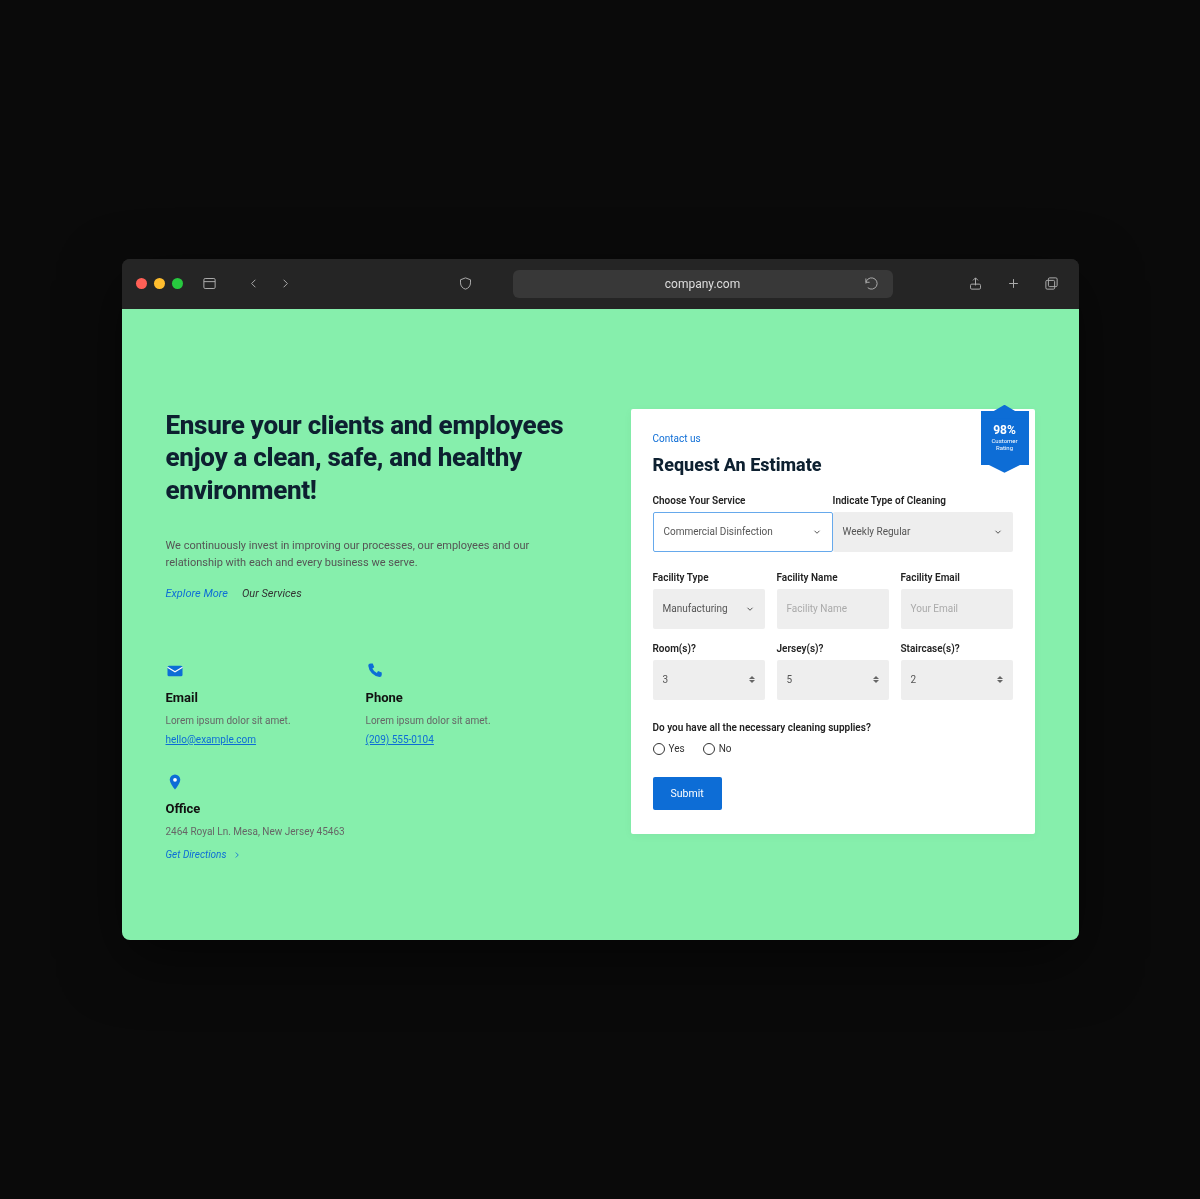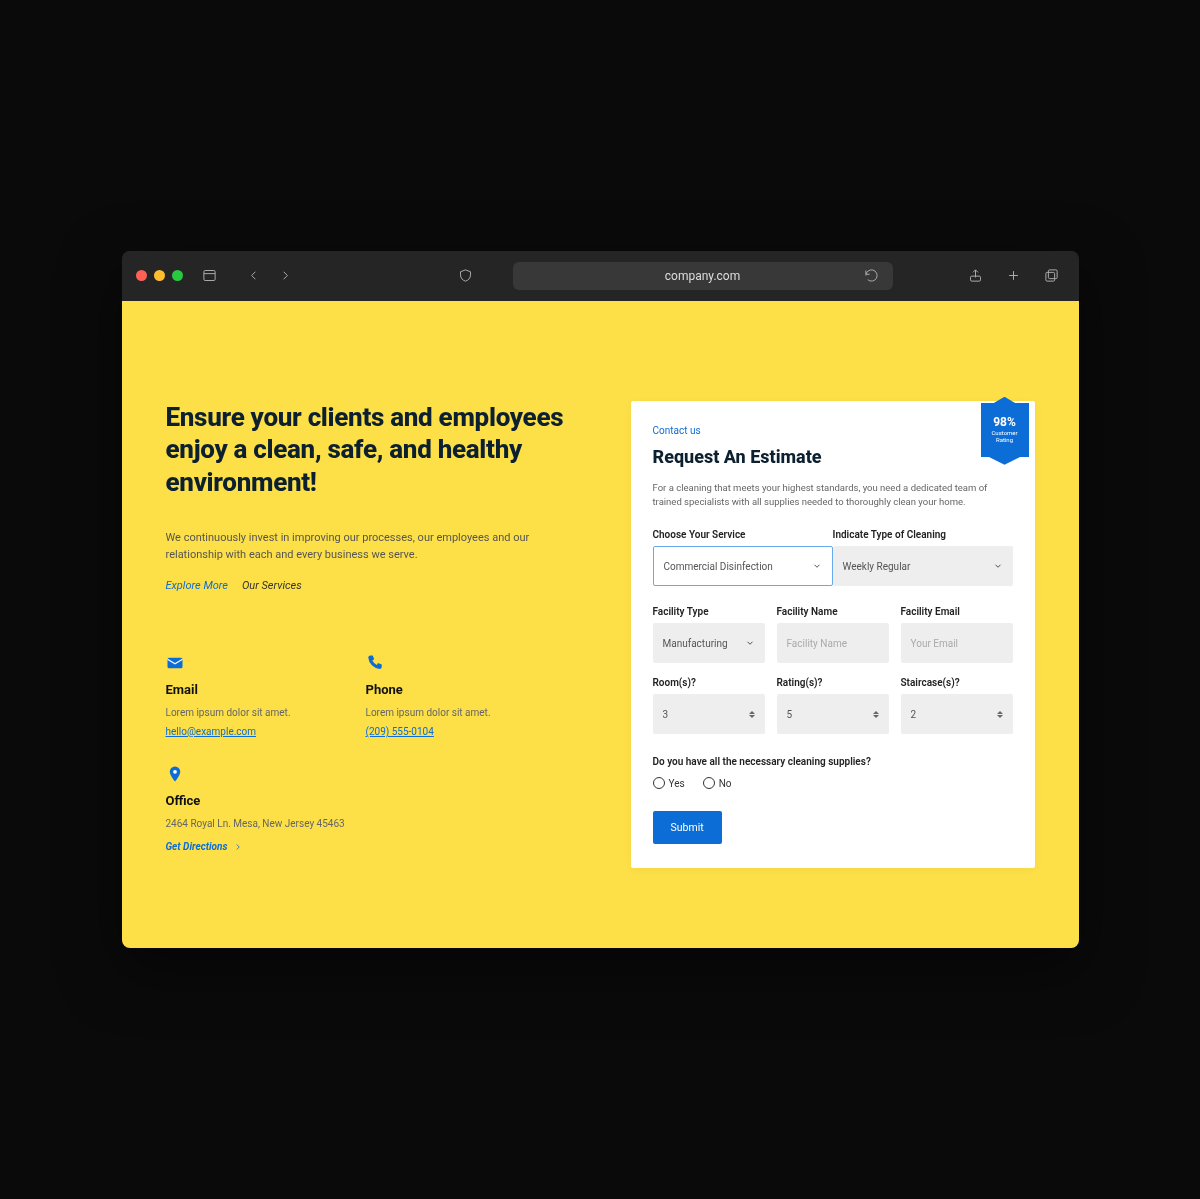--- a/index.html
+++ b/index.html
@@ -16,39 +16,39 @@
 
   .chrome-icon-btn { width: 26px; height: 26px; display:flex; align-items:center; justify-content:center; color:#aaa; border-radius:4px; cursor:pointer; }
   .chrome-icon-btn svg { width:15px; height:15px; stroke:#aaa; fill:none; stroke-width:1.6; }
 
   .nav-arrows { display:flex; gap:6px; margin-left:4px; }
   .shield-gap { flex: 0 0 auto; margin-left: 140px; }
   .url-bar { flex:1; max-width:380px; height:28px; background:#383838; border-radius:6px; display:flex; align-items:center; justify-content:center; color:#ddd; font-size:12px; margin-left:20px; position:relative; }
   .url-bar .reload { position:absolute; right:8px; top:50%; transform:translateY(-50%); }
   .chrome-right { margin-left:auto; display:flex; gap:12px; }
 
-  .viewport { background:#fde047; padding: 100px 44px 80px; min-height:620px; position:relative; }
+  .viewport { background:#86efac; padding: 100px 44px 80px; min-height:620px; position:relative; }
 
   .content { display:flex; gap:40px; align-items:flex-start; }
 
   .left-col { flex:1; max-width:440px; }
   .headline { font-size:26px; font-weight:800; color:#0d2030; line-height:1.25; letter-spacing:-0.3px; }
   .subtext { font-size:11px; color:#555; margin-top:32px; line-height:1.5; max-width:420px; }
   .link-row { margin-top:16px; font-size:11px; display:flex; gap:14px; }
   .link-row .primary-link { color:#0d6dd6; font-style:italic; cursor:pointer; }
   .link-row .secondary-link { color:#333; font-style:italic; cursor:pointer; }
 
   .contact-grid { display:grid; grid-template-columns: 1fr 1fr; gap:26px 20px; margin-top:62px; max-width:380px; }
   .contact-card .icon { width:18px; height:18px; display:block; margin-bottom:10px; }
   .contact-card .icon svg { width:18px; height:18px; }
   .contact-title { font-size:13px; font-weight:700; color:#111; margin-bottom:8px; }
   .contact-line { font-size:10px; color:#666; line-height:1.5; }
   .contact-link { font-size:10px; color:#0d6dd6; text-decoration:underline; cursor:pointer; margin-top:4px; display:inline-block; }
   .office { grid-column: 1 / span 2; max-width:200px; }
-  .get-dir { margin-top:10px; font-size:10px; font-style:italic; color:#0d6dd6; cursor:pointer; display:flex; align-items:center; gap:6px;font-weight:bold; }
+  .get-dir { margin-top:10px; font-size:10px; font-style:italic; color:#0d6dd6; cursor:pointer; display:flex; align-items:center; gap:6px; }
   .get-dir svg { width:10px; height:10px; stroke:#0d6dd6; fill:none; stroke-width:2; }
 
   .form-card { background:#fff; border-radius:2px; padding:24px 22px; width:404px; box-shadow:0 2px 10px rgba(0,0,0,0.04); position:relative; }
 
   .badge { position:absolute; top:2px; right:6px; width:48px; height:54px; background:#0d6dd6; color:#fff; display:flex; flex-direction:column; align-items:center; justify-content:center; font-weight:700; }
   .badge::before{ content:""; position:absolute; top:-6px; left:0; right:0; height:14px; background:#0d6dd6; clip-path: polygon(0 100%, 50% 0, 100% 100%); }
   .badge::after{ content:""; position:absolute; bottom:-8px; left:0; right:0; height:12px; background:#0d6dd6; clip-path: polygon(0 0, 100% 0, 50% 100%); }
   .badge .pct{ font-size:12px; line-height:1; }
   .badge .lbl{ font-size:6px; font-weight:400; text-align:center; line-height:1.1; margin-top:2px; }
 
@@ -191,21 +191,20 @@
         </div>
       </div>
 
       <div class="form-card">
         <div class="badge">
           <span class="pct">98%</span>
           <span class="lbl"><span>Customer</span><br><span>Rating</span></span>
         </div>
         <div class="eyebrow">Contact us</div>
         <h2 class="form-title">Request An Estimate</h2>
-        <p class="form-desc">For a cleaning that meets your highest standards, you need a dedicated team of trained specialists with all supplies needed to thoroughly clean your home.</p>
 
         <div class="span-half" style="margin-top:20px;">
           <div class="field">
             <label class="field-label">Choose Your Service</label>
             <div class="select highlighted">
               <span>Commercial Disinfection</span>
               <span class="chev"><svg viewBox="0 0 24 24">
                     <polyline points="6 9 12 15 18 9"></polyline>
                   </svg></span>
             </div>
@@ -248,21 +247,21 @@
             <label class="field-label">Room(s)?</label>
             <div class="number-input">
               <span>3</span>
               <span class="spin">
                   <span class="up"></span>
                   <span class="down"></span>
                 </span>
             </div>
           </div>
           <div class="field">
-            <label class="field-label">Rating(s)?</label>
+            <label class="field-label">Jersey(s)?</label>
             <div class="number-input">
               <span>5</span>
               <span class="spin">
                   <span class="up"></span>
                   <span class="down"></span>
                 </span>
             </div>
           </div>
           <div class="field">
             <label class="field-label">Staircase(s)?</label>

